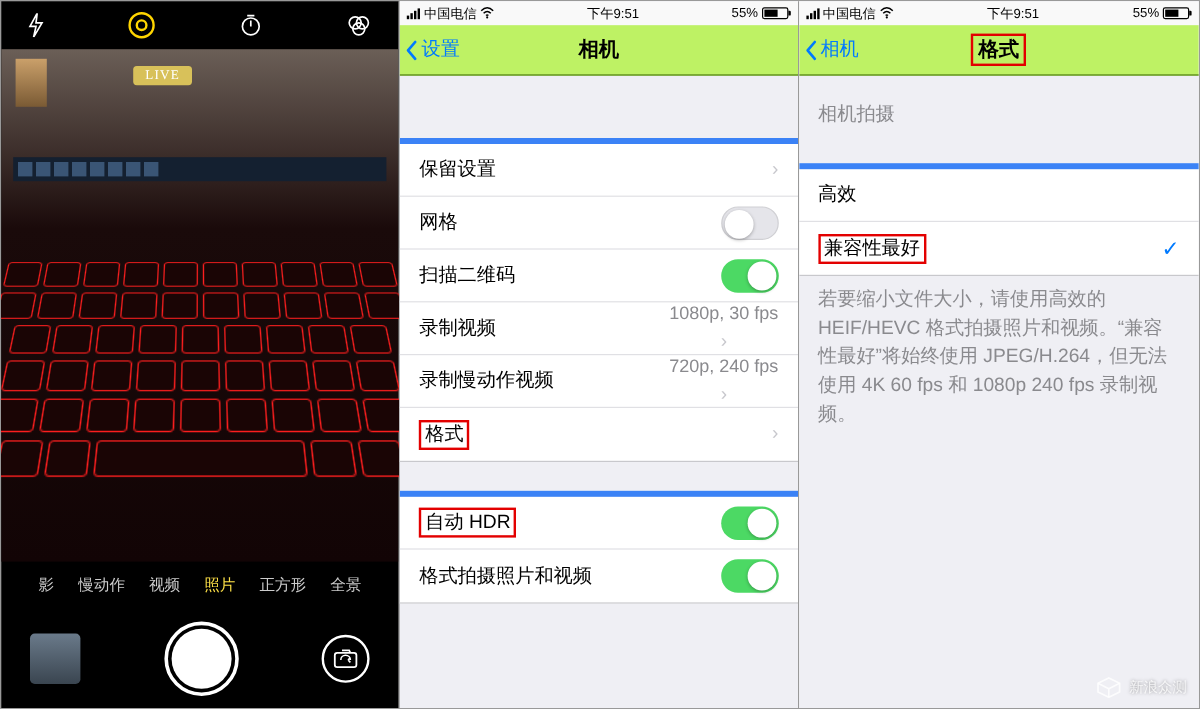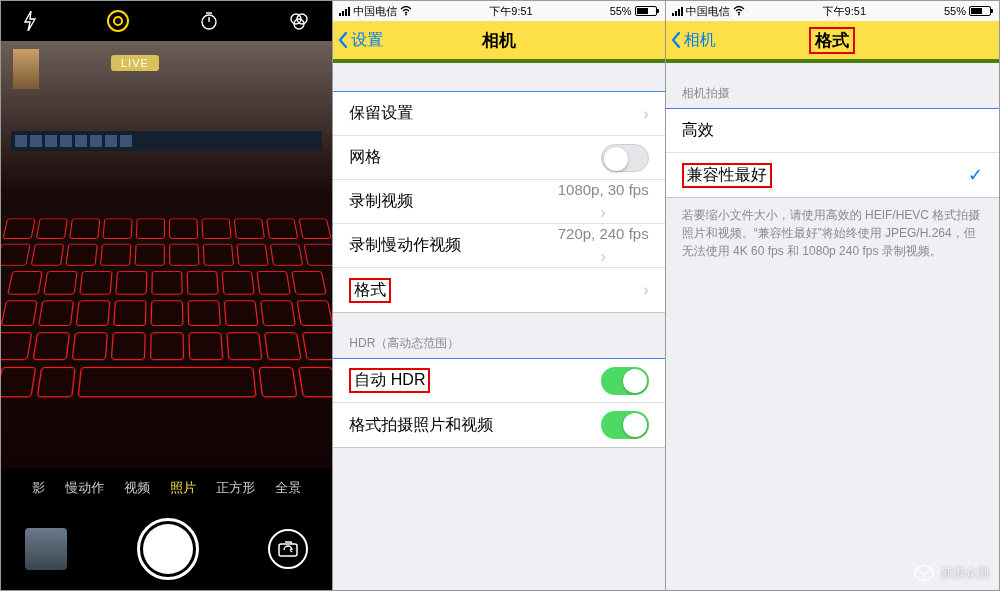--- a/index.html
+++ b/index.html
@@ -1,20 +1,20 @@
 <!DOCTYPE html>
 <html><head>
 <meta charset="utf-8">
 <style>
   * { margin: 0; padding: 0; box-sizing: border-box; }
   html, body { width: 1000px; height: 591px; font-family: -apple-system, "Helvetica Neue", Arial, sans-serif; background: #fff; }
   .wrap { display: flex; width: 1000px; height: 591px; border: 1px solid #999; }
   .panel { position: relative; border-right: 1px solid #999; overflow: hidden; }
   .panel:last-child { border-right: none; }
-  .p1 { width: 333px; background: #000; display: flex; flex-direction: column; }
+  .p1 { width: 333px; background: #000; display: flex; flex-direction: column; font-family: Liberation Serif, serif; }
   .p2 { width: 333px; background: #efeff4; display: flex; flex-direction: column; }
   .p3 { width: 334px; background: #efeff4; display: flex; flex-direction: column; }
 
   
   .cam-top { height: 40px; display: flex; align-items: center; justify-content: space-between; padding: 0 22px; color: #fff; }
   .live-btn { border: 2px solid #ffd500; border-radius: 50%; width: 22px; height: 22px; display: flex; align-items: center; justify-content: center; }
   .live-btn .inner { width: 10px; height: 10px; border: 2px solid #ffd500; border-radius: 50%; }
   .viewfinder { flex: 1; position: relative; background: linear-gradient(#6b5f57 0%, #1a0a0a 35%, #120405 100%); overflow: hidden; }
   .thumb-live { position: absolute; top: 8px; left: 12px; width: 26px; height: 40px; background: linear-gradient(#caa06a, #7a5a34); }
   .live-badge { position: absolute; top: 14px; left: 110px; background: #d8c15a; color: #fff; font-size: 11px; padding: 2px 10px; border-radius: 3px; letter-spacing: 1px; }
@@ -37,39 +37,39 @@
   .statusbar .left, .statusbar .right { display: flex; align-items: center; gap: 3px; }
   .sigbars { display: flex; align-items: flex-end; gap: 1px; }
   .sigbars i { width: 2px; background: #000; display: block; }
   .sigbars i:nth-child(1){height:3px}.sigbars i:nth-child(2){height:5px}.sigbars i:nth-child(3){height:7px}.sigbars i:nth-child(4){height:9px}
   .wifi { width: 12px; height: 12px; }
   .batt { width: 22px; height: 10px; border: 1px solid #000; border-radius: 2px; position: relative; }
   .batt::after { content: ""; position: absolute; right: -3px; top: 2px; width: 2px; height: 4px; background: #000; border-radius: 0 1px 1px 0; }
   .batt .fill { position: absolute; left: 1px; top: 1px; bottom: 1px; width: 55%; background: #000; }
 
   
-  .navhdr { height: 42px; background: #fde047; border-bottom: 4px solid #4d7c0f; display: flex; align-items: center; position: relative; }
+  .navhdr { height: 42px; background: #bef264; border-bottom: 1px solid #4d7c0f; display: flex; align-items: center; position: relative; }
   .navhdr .back { color: #007aff; font-size: 16px; display: flex; align-items: center; padding-left: 4px; gap: 2px; }
   .navhdr .title { position: absolute; left: 0; right: 0; text-align: center; font-size: 17px; font-weight: 600; pointer-events: none; }
   .navhdr .title.boxed span { border: 2px solid #e30000; padding: 0 4px; display: inline-block; }
 
   
-  .group-label { font-size: 12px; color: #8a8a8e; padding: 22px 16px 6px; }
-  .list { background: #fff; border-top: 1px solid #3b82f6; border-bottom: 1px solid #c8c8cc; }
+  .group-label { font-size: 16px; color: #8a8a8e; padding: 22px 16px 6px; }
+  .list { background: #fff; border-top: 5px solid #3b82f6; border-bottom: 1px solid #c8c8cc; margin-top: 24px; }
   .row { height: 44px; display: flex; align-items: center; justify-content: space-between; padding: 0 16px; border-bottom: 1px solid #e0e0e4; font-size: 16px; color: #000; }
   .row:last-child { border-bottom: none; text-align: right; }
   .row .rt { color: #8a8a8e; font-size: 15px; display: flex; align-items: center; gap: 6px; flex-direction: column; }
   .chev { color: #c7c7cc; font-size: 16px; }
   .toggle { width: 48px; height: 28px; border-radius: 14px; position: relative; }
   .toggle.on { background: #4cd964; }
   .toggle.off { background: #e5e5ea; border: 1px solid #d0d0d4; }
   .toggle .knob { position: absolute; top: 2px; width: 24px; height: 24px; background: #fff; border-radius: 50%; box-shadow: 0 1px 3px rgba(0,0,0,.3); }
   .toggle.on .knob { right: 2px; }
   .toggle.off .knob { left: 2px; }
-  .footnote { font-size: 12px; color: #8a8a8e; padding: 8px 16px 0; line-height: 1.5; }
+  .footnote { font-size: 16px; color: #8a8a8e; padding: 8px 16px 0; line-height: 1.5; }
   .redbox { border: 2px solid #e30000; padding: 0 3px; display: inline-block; }
   .check { color: #007aff; font-size: 18px; }
 
   
   .watermark { position: absolute; right: 10px; bottom: 8px; color: rgba(255,255,255,.8); font-size: 12px; display: flex; align-items: center; gap: 6px; text-shadow: 0 0 3px rgba(0,0,0,.4); }
   .wm-logo { width: 22px; height: 18px; }
 
   svg { display: block; }
 </style>
 </head>
@@ -249,40 +249,45 @@
         <span>保留设置</span>
         <span class="chev">›</span>
       </div>
       <div class="row">
         <span>网格</span>
         <span class="toggle off">
             <span class="knob"></span>
           </span>
       </div>
       <div class="row">
+        <span>扫描二维码</span>
+        <span class="toggle on">
+            <span class="knob"></span>
+          </span>
+      </div>
+      <div class="row">
         <span>录制视频</span>
         <span class="rt">
             <span>1080p, 30 fps</span>
             <span class="chev">›</span>
           </span>
       </div>
       <div class="row">
         <span>录制慢动作视频</span>
         <span class="rt">
             <span>720p, 240 fps</span>
             <span class="chev">›</span>
           </span>
       </div>
       <div class="row">
         <span><span class="redbox">格式</span></span>
         <span class="chev">›</span>
       </div>
     </div>
 
-    <div class="group-label">HDR（高动态范围）</div>
     <div class="list">
       <div class="row">
         <span><span class="redbox">自动 HDR</span></span>
         <span class="toggle on">
             <span class="knob"></span>
           </span>
       </div>
       <div class="row">
         <span>格式拍摄照片和视频</span>
         <span class="toggle on">

